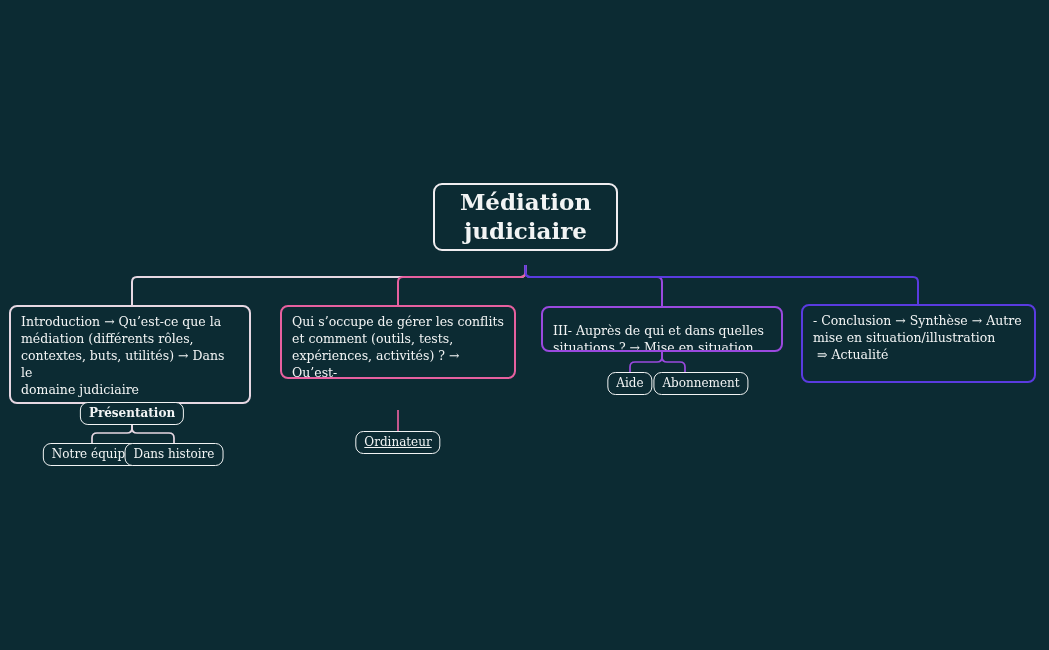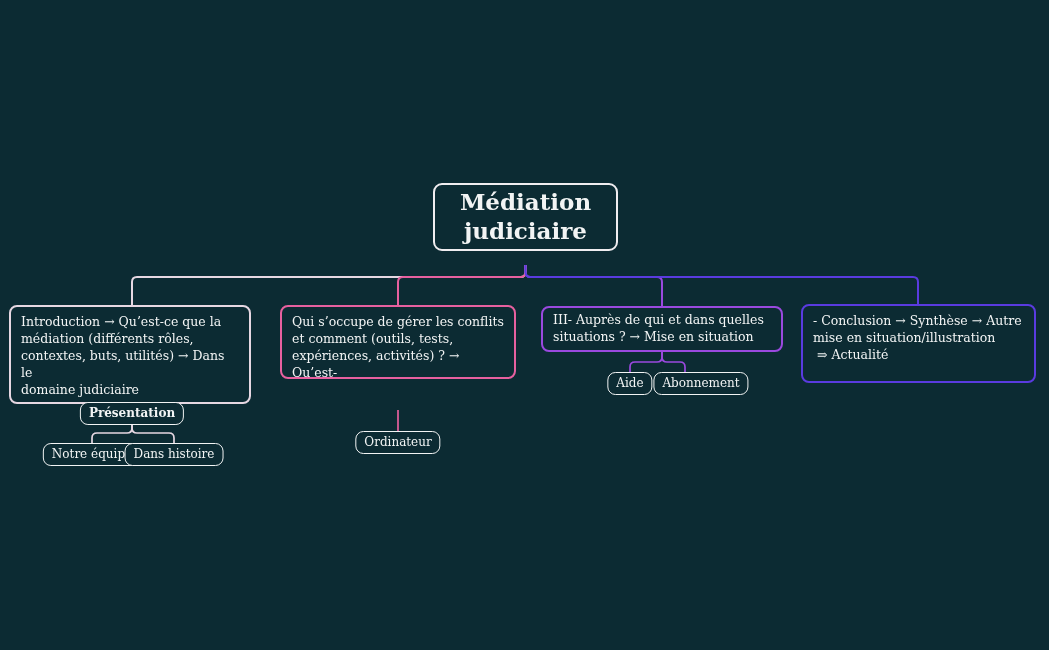--- a/index.html
+++ b/index.html
@@ -103,32 +103,32 @@
 médiation (différents rôles,
 contextes, buts, utilités) → Dans le
 domaine judiciaire</div>
 
   <div class="node big b2n" style="left:280px; top:305px; width:236px; height:74px;">Qui s’occupe de gérer les conflits
 et comment (outils, tests,
 expériences, activités) ? → Qu’est-
 ce que fait le médiateur, quel est
 son rôle dans un conflit ?</div>
 
-  <div class="node big b3n" style="left:541px; top:306px; width:242px; height:46px; padding-top:4px;">III- Auprès de qui et dans quelles
+  <div class="node big b3n" style="left:541px; top:306px; width:242px; height:46px; padding-top:15px;">III- Auprès de qui et dans quelles
 situations ? → Mise en situation</div>
 
   <div class="node big b4n" style="left:801px; top:304px; width:235px; height:79px;">- Conclusion → Synthèse → Autre
 mise en situation/illustration
  ⇒ Actualité</div>
 
   <div class="node small b1n" style="left:132px; top:402px;font-weight:bold;">Présentation</div>
 
   <div class="node small b1n" style="left:92px; top:443px;">Notre équipe</div>
 
   <div class="node small b1n" style="left:174px; top:443px;">Dans histoire</div>
 
-  <div class="node small b2n" style="left:398px; top:431px;">Ordinateur</div>
+  <div class="node small b2n" style="left:398px; top:431px;text-decoration:underline;">Ordinateur</div>
 
   <div class="node small b3n" style="left:630px; top:372px;">Aide</div>
 
   <div class="node small b3n" style="left:701px; top:372px;">Abonnement</div>
 
 </div>
 
 </body></html>

